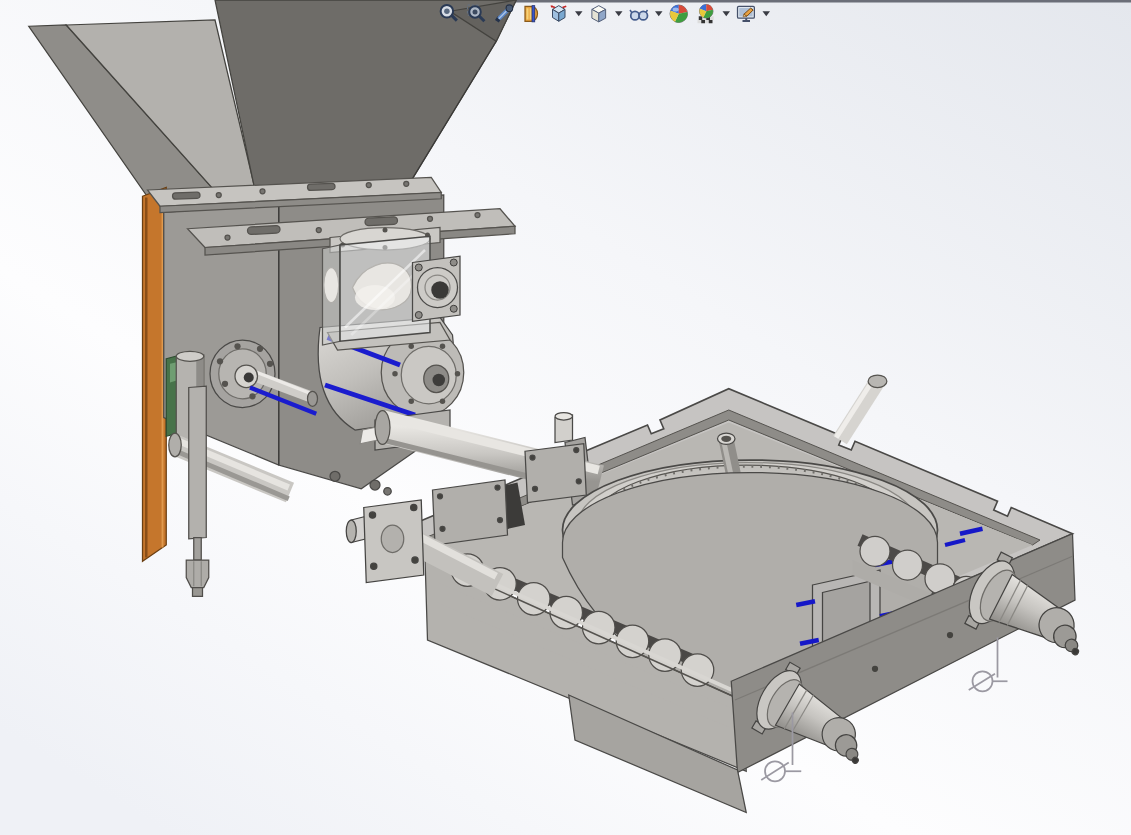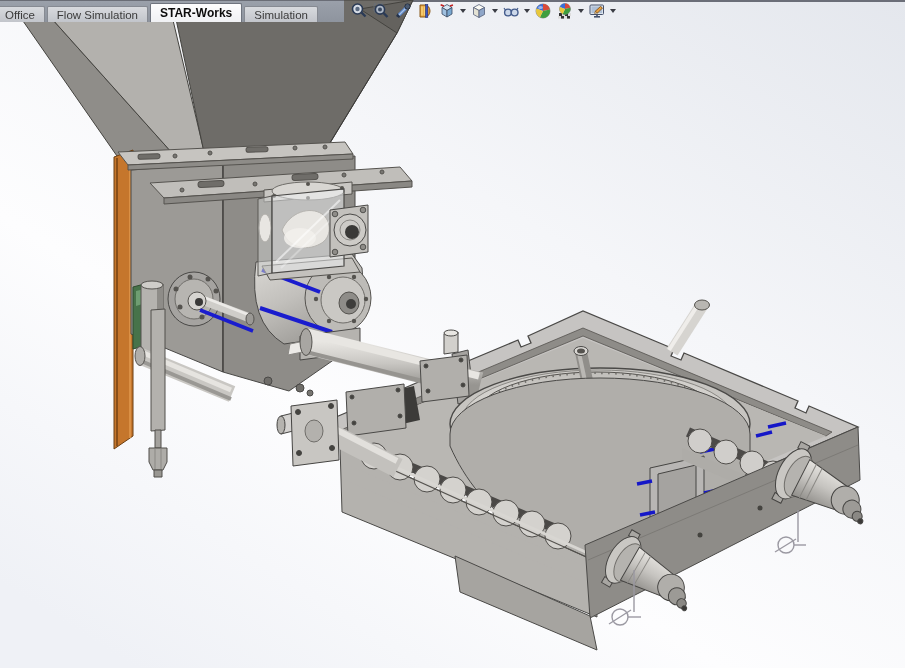--- a/index.html
+++ b/index.html
@@ -366,26 +366,20 @@
       <path d="M628,617 L641,617"></path>
     </g>
     <g fill="none" stroke="#9b99a2" stroke-width="1.4">
       <path d="M798,510 L798,542"></path>
       <circle cx="786" cy="545" r="8"></circle>
       <path d="M775,552 L796,539"></path>
       <path d="M794,545 L806,545"></path>
     </g>
   </svg>
 
-  <div class="tabbar">
-    <div class="tab clipped">Office</div>
-    <div class="tab">Flow Simulation</div>
-    <div class="tab active">STAR-Works</div>
-    <div class="tab">Simulation</div>
-  </div>
 
   <div class="hud">
 
     <span class="hudbtn">
       <svg width="18" height="18" viewBox="0 0 18 18">
         <circle cx="7.5" cy="7" r="5" fill="#d7dde6" stroke="#2a3a55" stroke-width="1.6"></circle>
         <circle cx="7.5" cy="7" r="2.2" fill="#5a6a80"></circle>
         <line x1="11.5" y1="10.5" x2="15.5" y2="14.5" stroke="#2a3a55" stroke-width="2.4"></line>
       </svg>
     </span>

